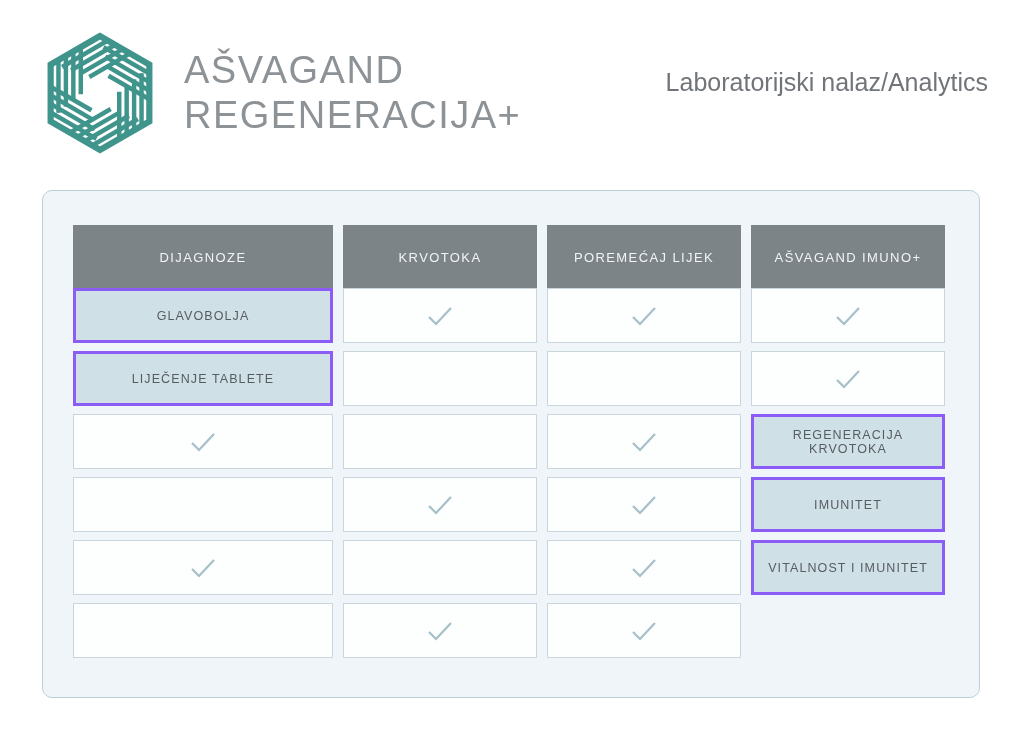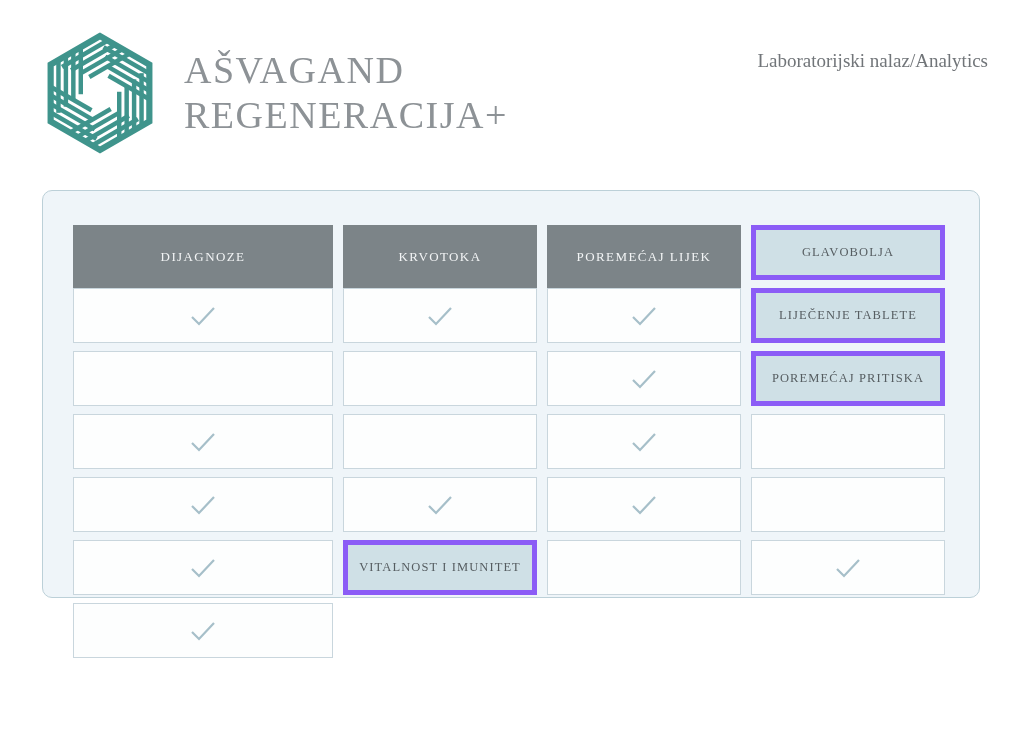--- a/index.html
+++ b/index.html
@@ -1,42 +1,42 @@
 <!DOCTYPE html>
 <html><head>
 <meta charset="utf-8">
 <style>
   html, body { margin: 0; padding: 0; background: #ffffff; }
   body {
     width: 1024px; height: 747px;
     font-family: "Liberation Sans", sans-serif;
     position: relative; overflow: hidden;
   }
-  .page { position: absolute; inset: 0; font-family: Liberation Serif, serif; }
+  .page { position: absolute; inset: 0; }
 
   
   .brand { position: absolute; left: 38px; top: 24px; display: flex; align-items: center; }
   .logo { width: 124px; height: 138px; flex: 0 0 auto; }
   .brand-title {
     margin-left: 22px;
     color: #8d9296;
     font-size: 38px;
     letter-spacing: 1.5px;
     line-height: 1.18;
     font-weight: 400;
   }
   .subtitle {
-    position: absolute; right: 36px; top: 50px;
-    color: #717579; font-size: 19px; font-weight: 400;
+    position: absolute; right: 36px; top: 68px;
+    color: #717579; font-size: 25px; font-weight: 400;
   }
 
   
   .panel {
     position: absolute; left: 42px; top: 190px;
-    width: 938px; height: 408px;
+    width: 938px; height: 508px;
     background: #eff5f9;
     border: 1px solid #bcd0d8;
     border-radius: 10px;
     box-sizing: border-box;
   }
   .grid {
     position: absolute; left: 30px; top: 34px;
     display: grid;
     grid-template-columns: 260px 194px 194px 194px;
     grid-auto-rows: 55px;
@@ -50,21 +50,21 @@
   }
   .cell.head {
     height: 64px;
     background: #7c8488;
     color: #f2f4f5;
     font-size: 13px;
     letter-spacing: 1.4px;
   }
   .cell.label {
     background: #cfe0e6;
-    border: 5px solid #8b5cf6;
+    border: 3px solid #8b5cf6;
     color: #565d61;
     font-size: 12.5px;
     letter-spacing: 1.1px;
   }
   .cell.check {
     background: #fdfefe;
     border: 1px solid #c9d6dd;
   }
   .check-icon svg { display: block; }
 </style>
@@ -96,20 +96,21 @@
     </div>
   </div>
 
   <div class="subtitle">Laboratorijski nalaz/Analytics</div>
 
   <section class="panel">
     <div class="grid" id="grid">
         <div class="cell head">DIJAGNOZE</div>
         <div class="cell head">KRVOTOKA</div>
         <div class="cell head">POREMEĆAJ LIJEK</div>
+        <div class="cell head">AŠVAGAND IMUNO+</div>
         <div class="cell label">GLAVOBOLJA</div>
         <div class="cell check">
   <span class="check-icon">
     <svg width="30" height="22" viewBox="0 0 30 22" xmlns="http://www.w3.org/2000/svg">
       <polyline points="4,12 11,19 26,3" fill="none" stroke="#a6bfc9" stroke-width="2.2"></polyline>
     </svg>
   </span>
 </div>
         <div class="cell check">
   <span class="check-icon">
@@ -128,51 +129,52 @@
         <div class="cell label">LIJEČENJE TABLETE</div>
         <div class="cell check"></div>
         <div class="cell check"></div>
         <div class="cell check">
   <span class="check-icon">
     <svg width="30" height="22" viewBox="0 0 30 22" xmlns="http://www.w3.org/2000/svg">
       <polyline points="4,12 11,19 26,3" fill="none" stroke="#a6bfc9" stroke-width="2.2"></polyline>
     </svg>
   </span>
 </div>
-        <div class="cell label">POREMEĆAJ PRITISKA</div>
-        <div class="cell check">
-  <span class="check-icon">
-    <svg width="30" height="22" viewBox="0 0 30 22" xmlns="http://www.w3.org/2000/svg">
-      <polyline points="4,12 11,19 26,3" fill="none" stroke="#a6bfc9" stroke-width="2.2"></polyline>
-    </svg>
-  </span>
-</div>
-        <div class="cell check"></div>
-        <div class="cell check">
-  <span class="check-icon">
-    <svg width="30" height="22" viewBox="0 0 30 22" xmlns="http://www.w3.org/2000/svg">
-      <polyline points="4,12 11,19 26,3" fill="none" stroke="#a6bfc9" stroke-width="2.2"></polyline>
-    </svg>
-  </span>
-</div>
-        <div class="cell check"></div>
-        <div class="cell check">
-  <span class="check-icon">
-    <svg width="30" height="22" viewBox="0 0 30 22" xmlns="http://www.w3.org/2000/svg">
-      <polyline points="4,12 11,19 26,3" fill="none" stroke="#a6bfc9" stroke-width="2.2"></polyline>
-    </svg>
-  </span>
-</div>
-        <div class="cell check">
-  <span class="check-icon">
-    <svg width="30" height="22" viewBox="0 0 30 22" xmlns="http://www.w3.org/2000/svg">
-      <polyline points="4,12 11,19 26,3" fill="none" stroke="#a6bfc9" stroke-width="2.2"></polyline>
-    </svg>
-  </span>
-</div>
+        <div class="cell check">
+  <span class="check-icon">
+    <svg width="30" height="22" viewBox="0 0 30 22" xmlns="http://www.w3.org/2000/svg">
+      <polyline points="4,12 11,19 26,3" fill="none" stroke="#a6bfc9" stroke-width="2.2"></polyline>
+    </svg>
+  </span>
+</div>
+        <div class="cell check"></div>
+        <div class="cell check">
+  <span class="check-icon">
+    <svg width="30" height="22" viewBox="0 0 30 22" xmlns="http://www.w3.org/2000/svg">
+      <polyline points="4,12 11,19 26,3" fill="none" stroke="#a6bfc9" stroke-width="2.2"></polyline>
+    </svg>
+  </span>
+</div>
+        <div class="cell label">REGENERACIJA KRVOTOKA</div>
+        <div class="cell check"></div>
+        <div class="cell check">
+  <span class="check-icon">
+    <svg width="30" height="22" viewBox="0 0 30 22" xmlns="http://www.w3.org/2000/svg">
+      <polyline points="4,12 11,19 26,3" fill="none" stroke="#a6bfc9" stroke-width="2.2"></polyline>
+    </svg>
+  </span>
+</div>
+        <div class="cell check">
+  <span class="check-icon">
+    <svg width="30" height="22" viewBox="0 0 30 22" xmlns="http://www.w3.org/2000/svg">
+      <polyline points="4,12 11,19 26,3" fill="none" stroke="#a6bfc9" stroke-width="2.2"></polyline>
+    </svg>
+  </span>
+</div>
+        <div class="cell label">IMUNITET</div>
         <div class="cell check">
   <span class="check-icon">
     <svg width="30" height="22" viewBox="0 0 30 22" xmlns="http://www.w3.org/2000/svg">
       <polyline points="4,12 11,19 26,3" fill="none" stroke="#a6bfc9" stroke-width="2.2"></polyline>
     </svg>
   </span>
 </div>
         <div class="cell check"></div>
         <div class="cell check">
   <span class="check-icon">

